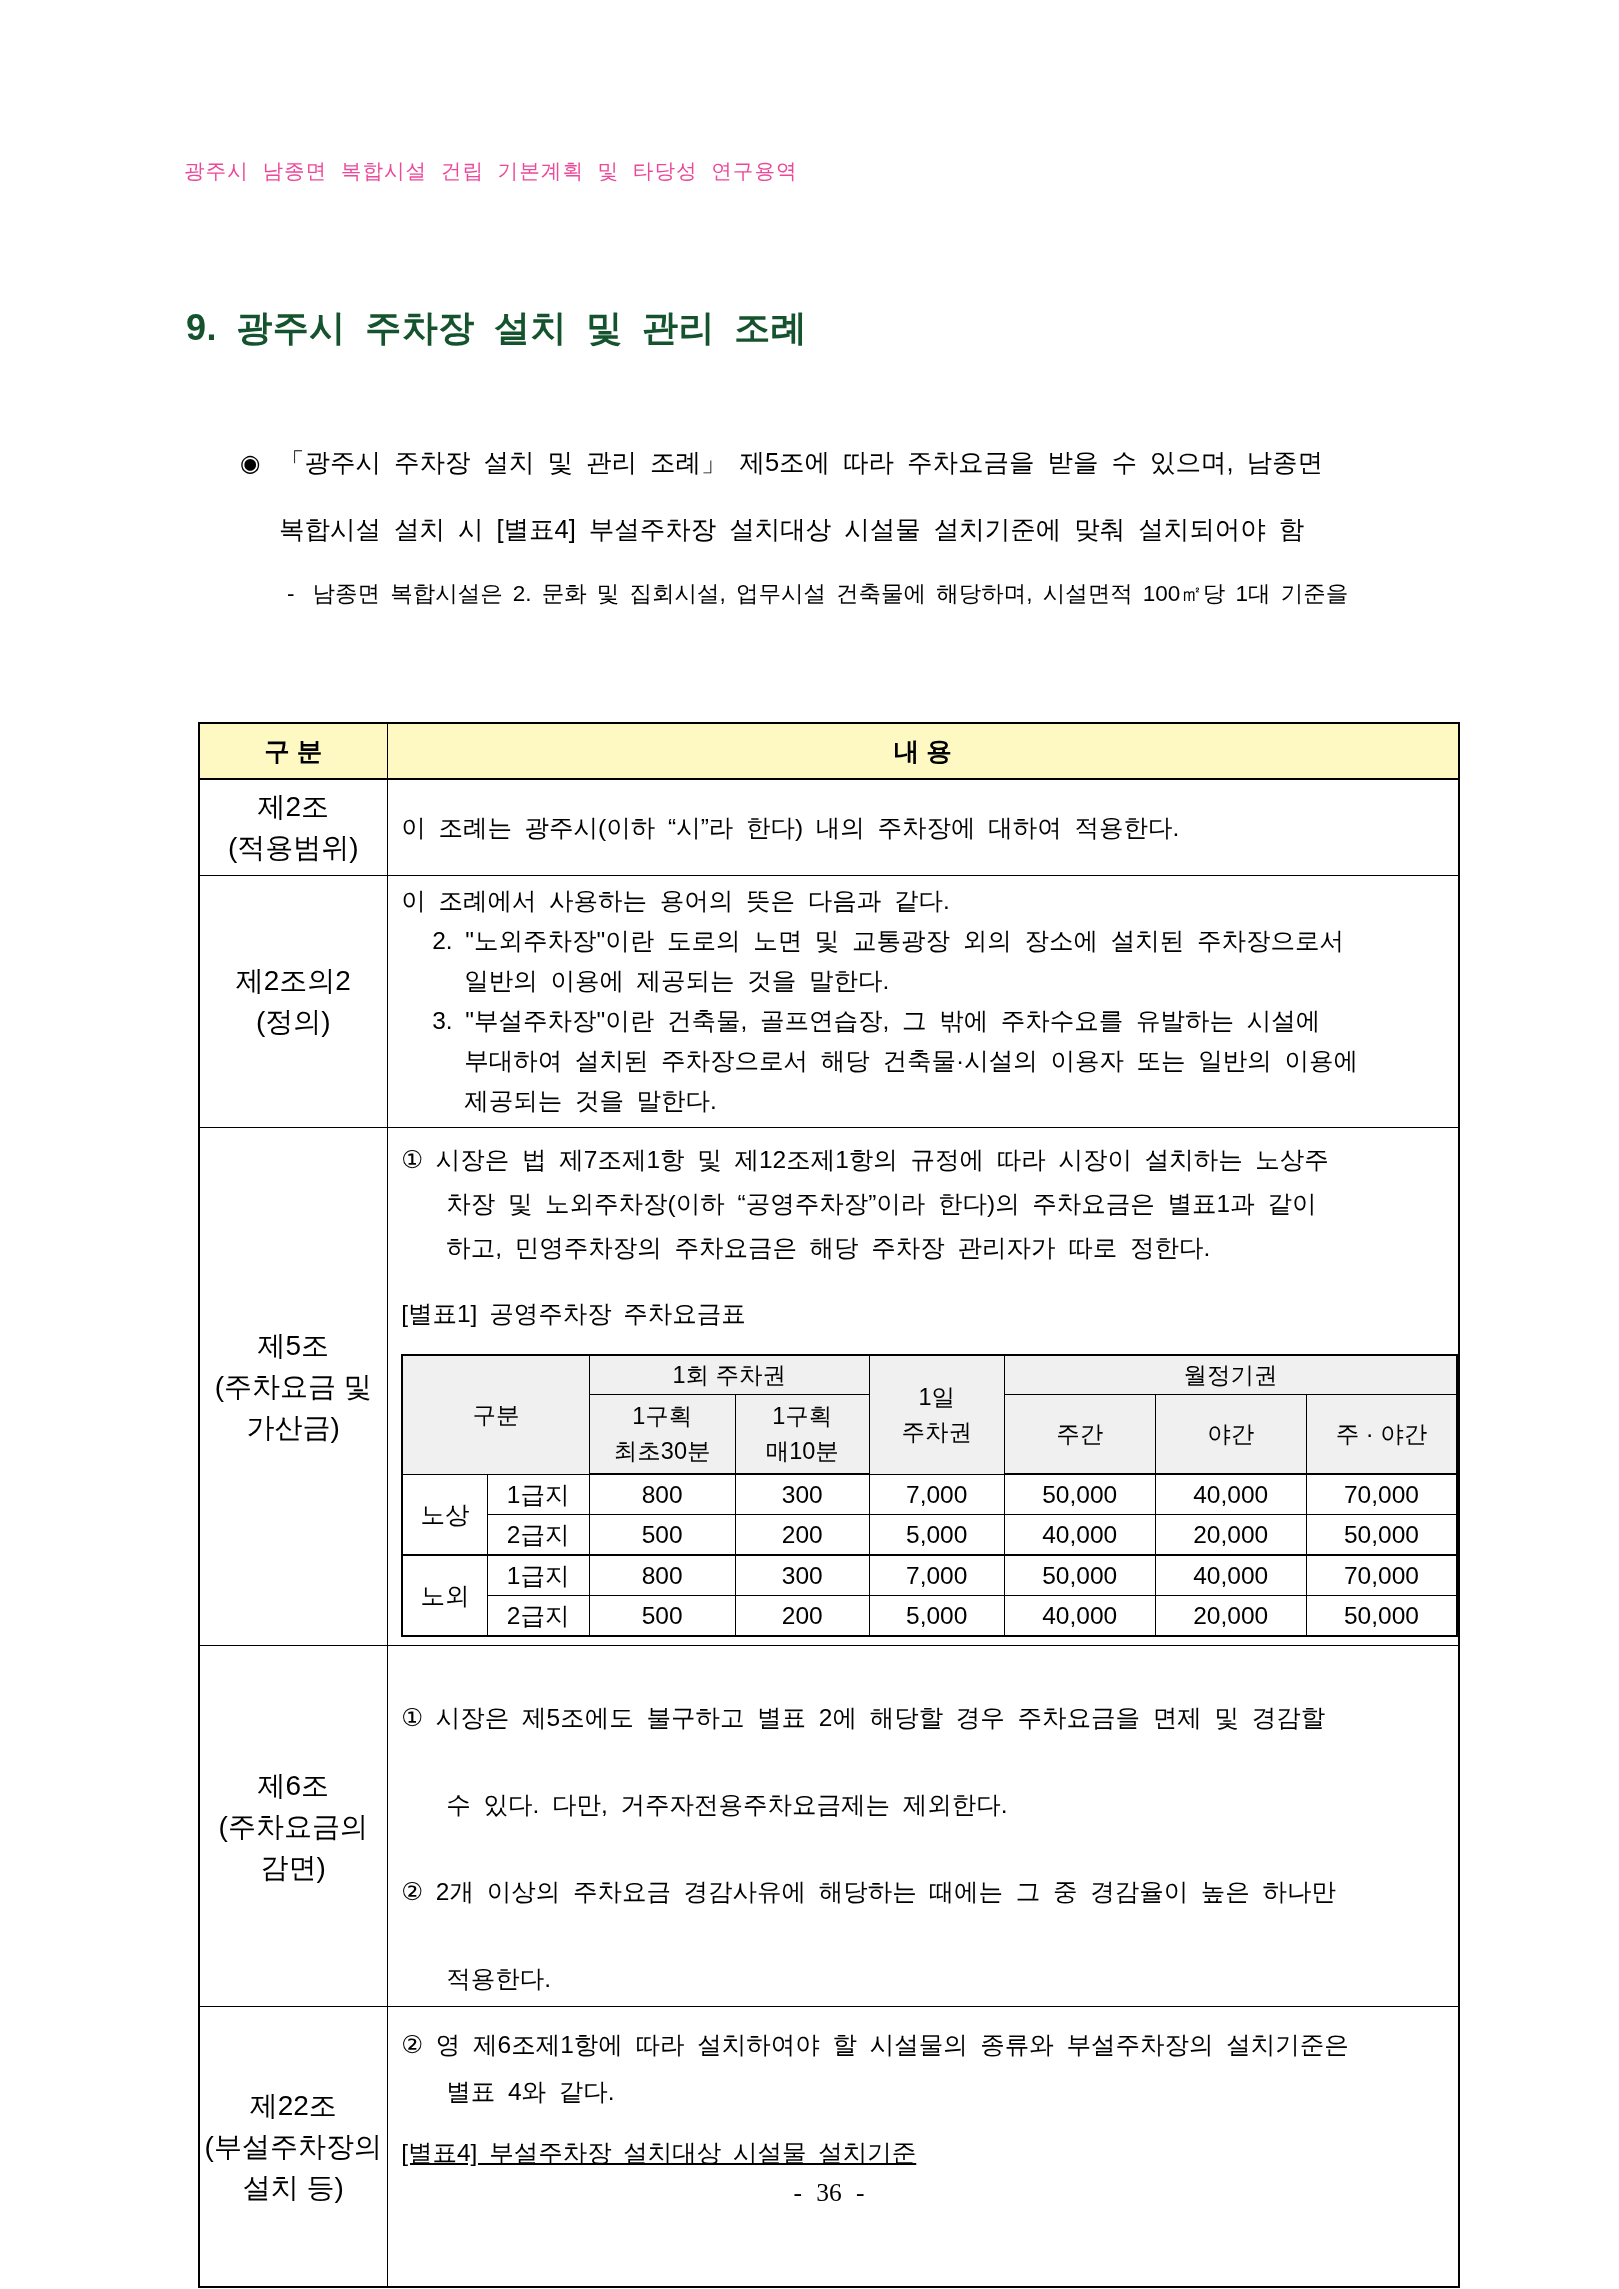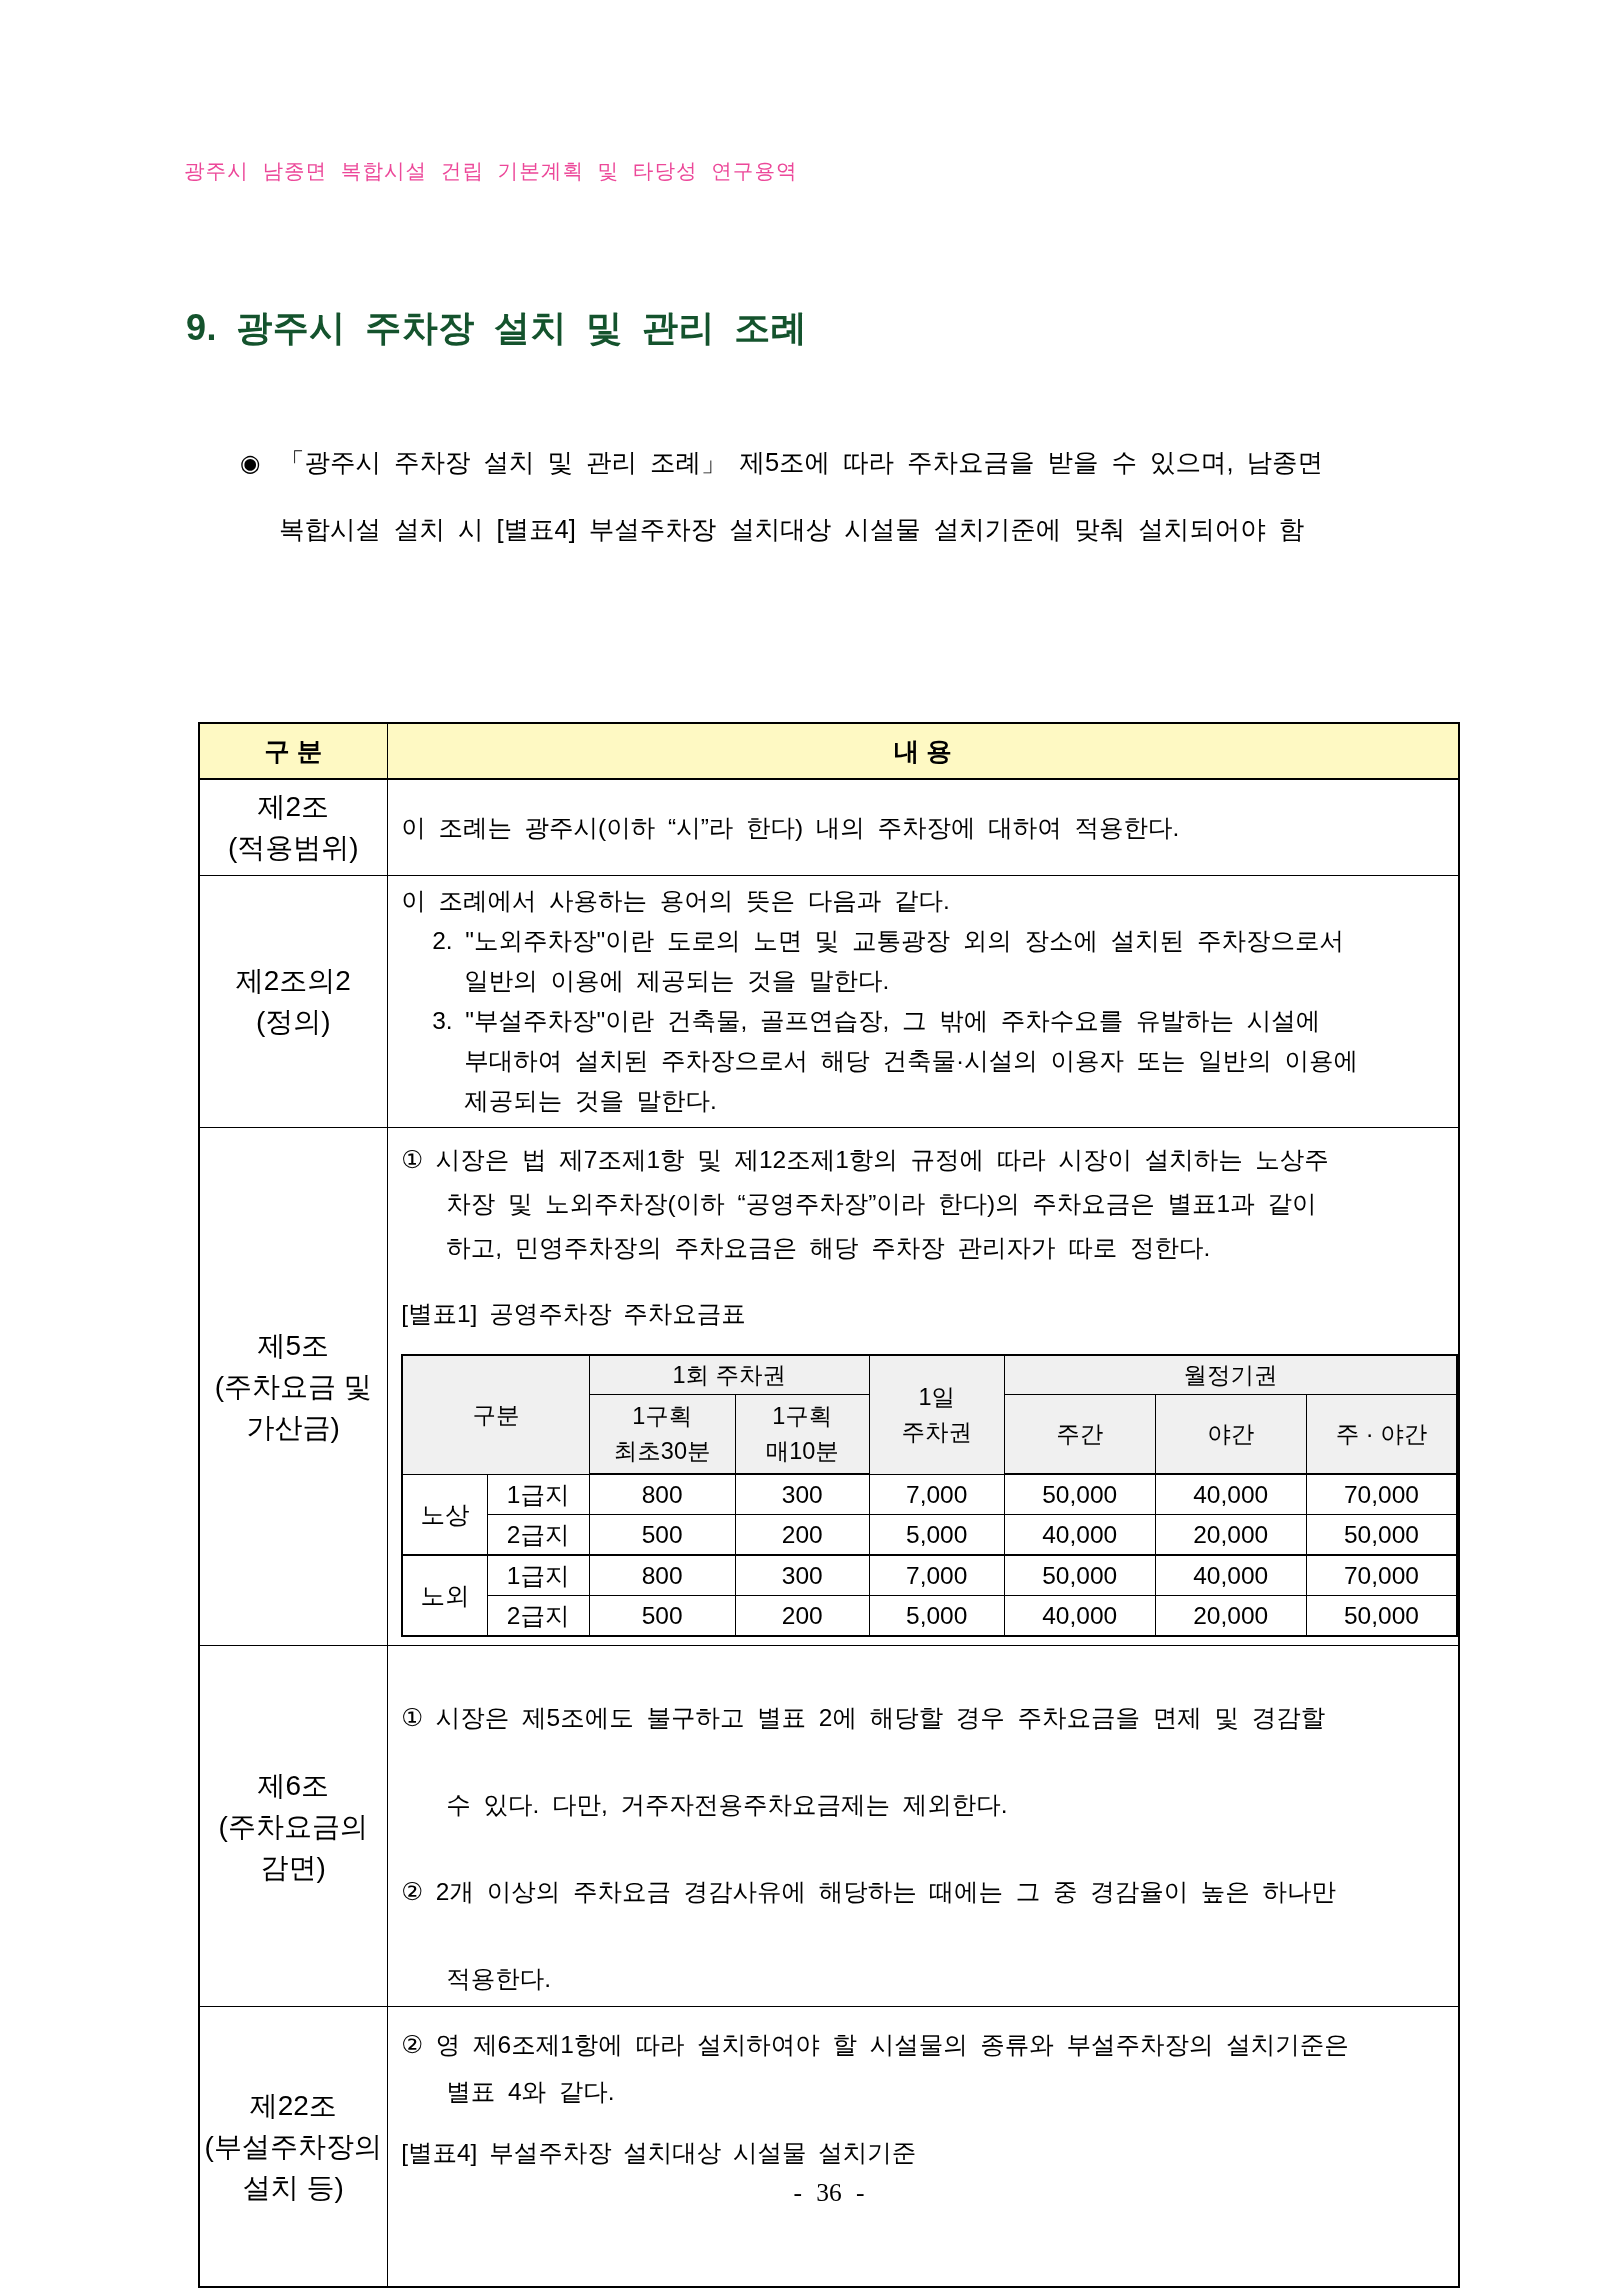--- a/index.html
+++ b/index.html
@@ -50,21 +50,21 @@
   .lh41 .ln{line-height:40px;}
   .lh44 .ln{line-height:43px;margin-top:44px;}
   .lh45 .ln{line-height:44px;}
   .lh48 .ln{line-height:47px;}
   .i0{padding-left:0;}
   .i1{padding-left:31px;}
   .i2{padding-left:63px;}
   .c1{padding-left:45px;}
   .caption{font-size:24.5px;word-spacing:4.9px;white-space:nowrap;}
   .cap1{margin-top:27.4px;margin-bottom:24px;}
-  .cap4{margin-top:21.6px;margin-bottom:15px;}
+  .cap4{margin-top:21.6px;margin-bottom:15px;text-decoration:underline;}
 
   
   .t1{width:1056px;table-layout:fixed;border:2px solid #000;font-size:23.5px;}
   .t1 td{border:1px solid #000;text-align:center;vertical-align:middle;}
   .t1 tr.th1 td{background:#f0f0f0;height:36px;}
   .t1 tr.th2 td{background:#f0f0f0;border-bottom:2px solid #000;}
   .t1 td.hd2{height:76px;line-height:35px;background:#f0f0f0;}
   .t1 tr.data td{height:37px;font-size:24.5px;}
   .t1 tr.grp td{border-top:2px solid #000;}
 
@@ -86,20 +86,21 @@
 
 <div class="page">
 
   <div class="doc-header">광주시 남종면 복합시설 건립 기본계획 및 타당성 연구용역</div>
 
   <div class="doc-title">9. 광주시 주차장 설치 및 관리 조례</div>
 
   <div class="bullet-block">
     <div class="b-line"><span class="marker">◉</span><span>「광주시 주차장 설치 및 관리 조례」 제5조에 따라 주차요금을 받을 수 있으며, 남종면</span></div>
     <div class="b-line b-cont">복합시설 설치 시 [별표4] 부설주차장 설치대상 시설물 설치기준에 맞춰 설치되어야 함</div>
+    <div class="sub-line sub-1"><span class="dash">-</span><span>남종면 복합시설은 2. 문화 및 집회시설, 업무시설 건축물에 해당하며, 시설면적 100㎡당 1대 기준을</span></div>
   </div>
 
   <table class="main-table">
     <colgroup>
         <col style="width:188px">
         <col>
       </colgroup>
     <tbody>
         <tr class="hdr">
       <td>구 분</td>

